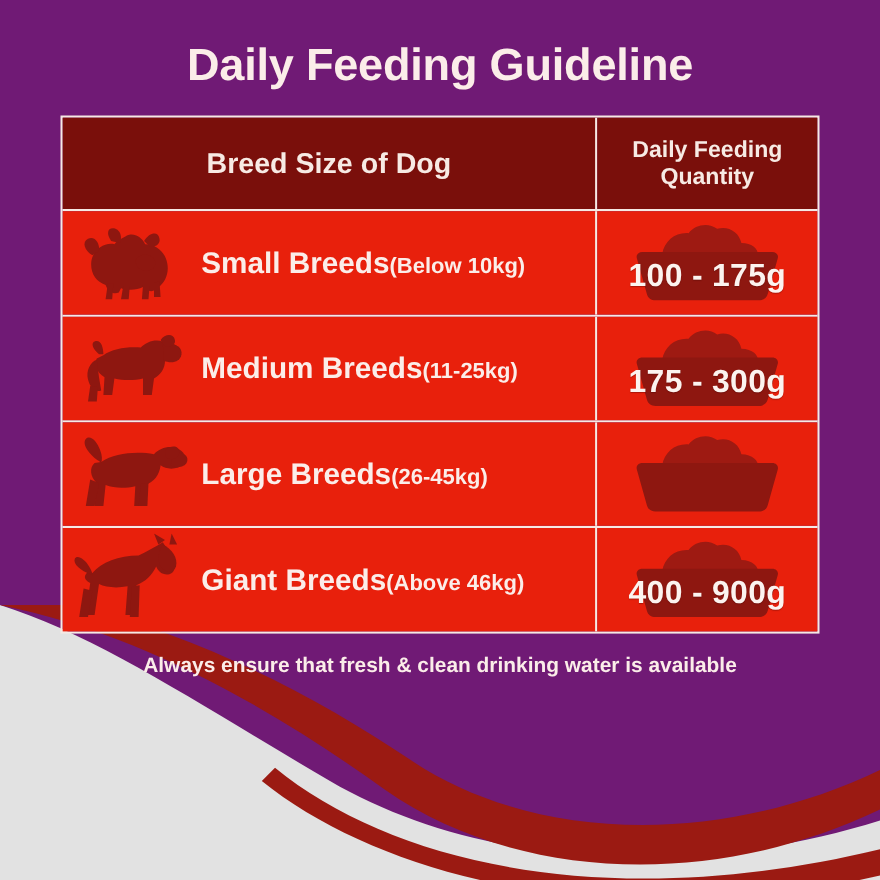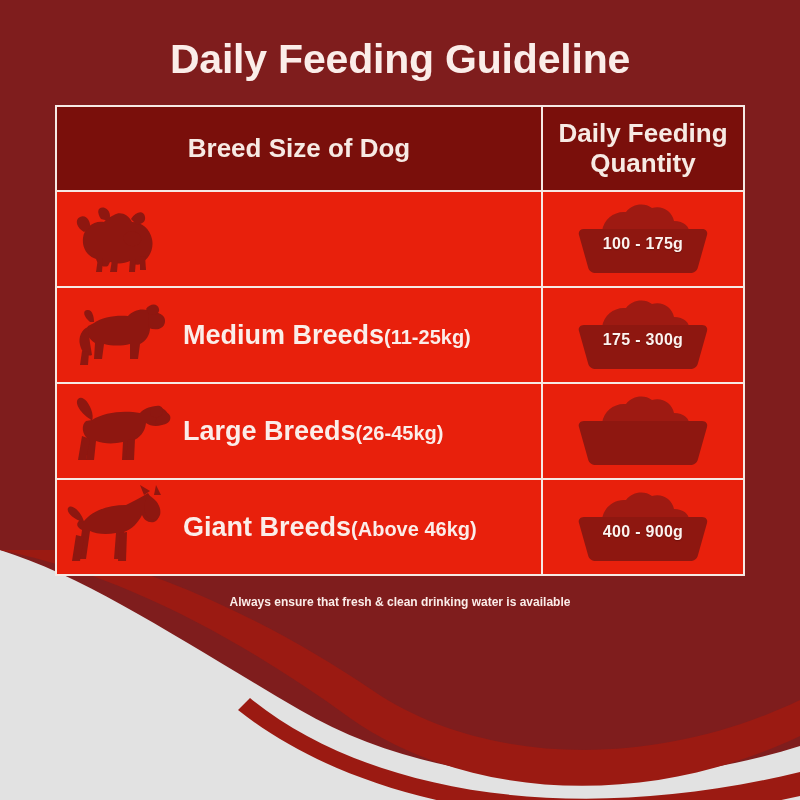--- a/index.html
+++ b/index.html
@@ -10,21 +10,21 @@
     width: 800px;
     height: 800px;
     overflow: hidden;
     font-family: "Liberation Sans", sans-serif;
     background: #ffffff;
   }
   .poster {
     position: relative;
     width: 800px;
     height: 800px;
-    background: #7f1d1d;
+    background: #701a75;
     overflow: hidden;
   }
 
   
   .wave-layer {
     position: absolute;
     left: 0;
     bottom: 0;
     width: 800px;
     height: 250px;
@@ -86,21 +86,21 @@
   }
   .header-row .cell-breed {
     justify-content: center;
   }
   .th-text {
     color: #F7EAE4;
     font-size: 26px;
     font-weight: bold;
   }
   .th-text.two-line {
-    font-size: 26px;
+    font-size: 21px;
     line-height: 1.12;
     text-align: center;
   }
 
   
   .body-row .cell-breed,
   .body-row .cell-qty {
     height: 94px;
     background: #E8200C;
   }
@@ -131,35 +131,35 @@
     height: 80px;
   }
   .bowl-svg { display: block; }
   .bowl-text {
     position: absolute;
     left: 0;
     top: 36px;
     width: 170px;
     text-align: center;
     color: #FCF3EF;
-    font-size: 16px;
+    font-size: 29px;
     font-weight: bold;
     letter-spacing: 0.3px;
     text-shadow: 0 1px 1px rgba(60,0,0,0.35);
   }
 
   
   .footer-note {
     position: absolute;
     top: 595px;
     left: 0;
     width: 800px;
     text-align: center;
     color: #FBEDE9;
-    font-size: 12px;
+    font-size: 19px;
     font-weight: bold;
     z-index: 6;
   }
 </style>
 </head>
 <body>
 
 <div class="poster">
 
   <svg class="wave-layer" viewBox="0 0 800 250" preserveAspectRatio="none" aria-hidden="true">
@@ -216,20 +216,23 @@
               <path d="M54,30 C60,28 66,31 67,36 C68,41 63,45 57,44 C51,43 48,37 50,33 Z"></path>
 
               <path d="M10,30 C3,26 0,18 6,15 C12,12 17,19 16,26 Z"></path>
 
               <path d="M24,56 L22,70 L28,70 L29,56 Z"></path>
               <path d="M38,58 L36,70 L43,70 L44,58 Z"></path>
               <path d="M56,57 L55,70 L61,70 L62,57 Z"></path>
               <path d="M66,55 L66,68 L72,68 L71,54 Z"></path>
             </g>
           </svg>
+        </div>
+        <div class="breed-label">
+          <span>Small Breeds</span><span class="weight">(Below 10kg)</span>
         </div>
       </div>
       <div class="cell-qty">
         <div class="bowl-wrap">
           <svg class="bowl-svg" width="170" height="80" viewBox="0 0 170 80" aria-hidden="true">
             <path d="M44,32 C46,20 56,12 68,13 C74,5 86,3 94,9
                      C104,6 114,12 116,22 C126,22 132,28 131,34 Z" fill="#9E1A12"></path>
             <path d="M26,30 L144,30 C148,30 150,33 149,36 L140,68
                      C139,72 136,74 132,74 L38,74 C34,74 31,72 30,68 L21,36
                      C20,33 22,30 26,30 Z" fill="#8E1710"></path>

